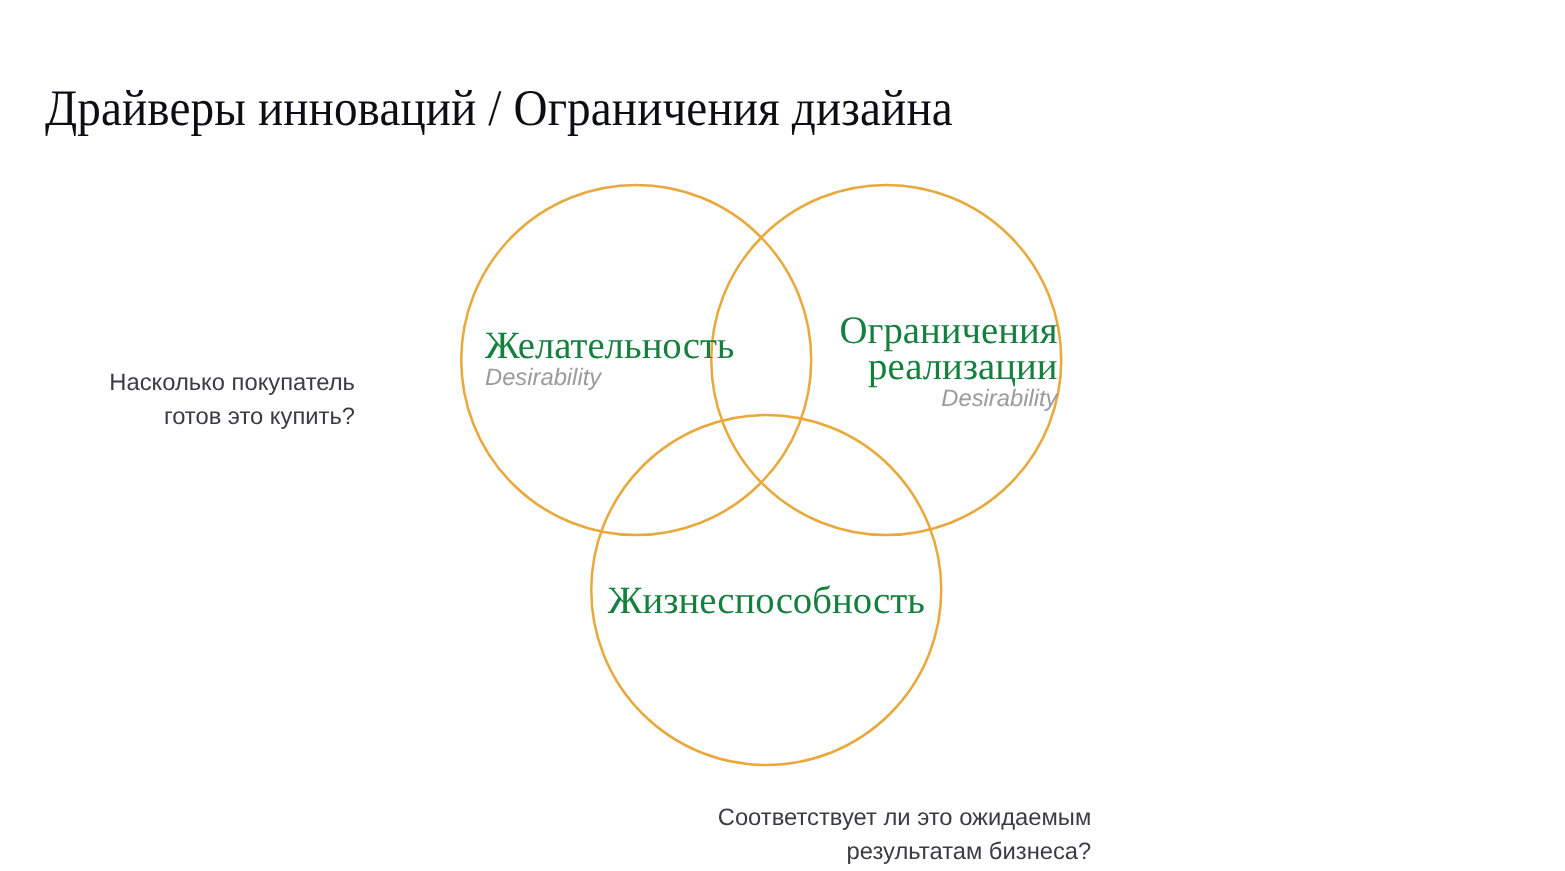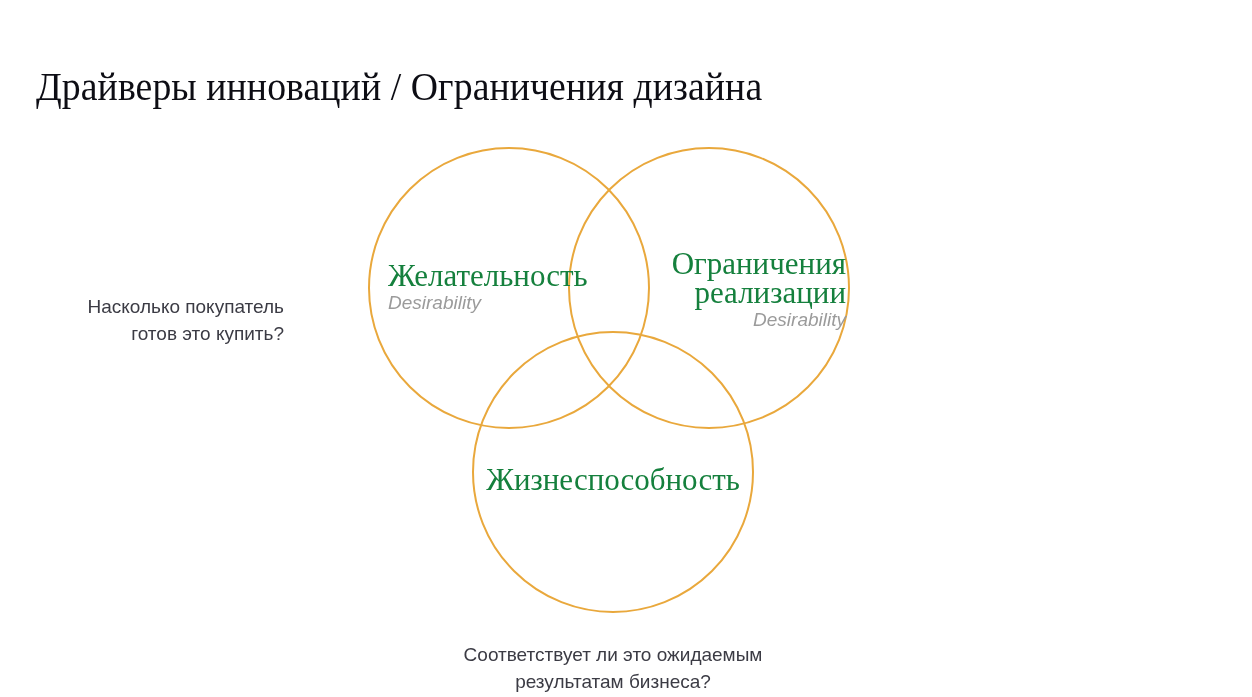--- a/index.html
+++ b/index.html
@@ -138,21 +138,21 @@
     right: 50px;
     top: 255px;
     width: 260px;
     text-align: right;
   }
   #caption-bottom {
     left: 613px;
     top: 641px;
     transform: translateX(-50%);
     width: 520px;
-    text-align: center;
+    text-align: right;
   }
 </style>
 </head>
 <body>
 
 <div class="slide">
 
   <div class="slide-title">Драйверы инноваций / Ограничения дизайна</div>
 
 

